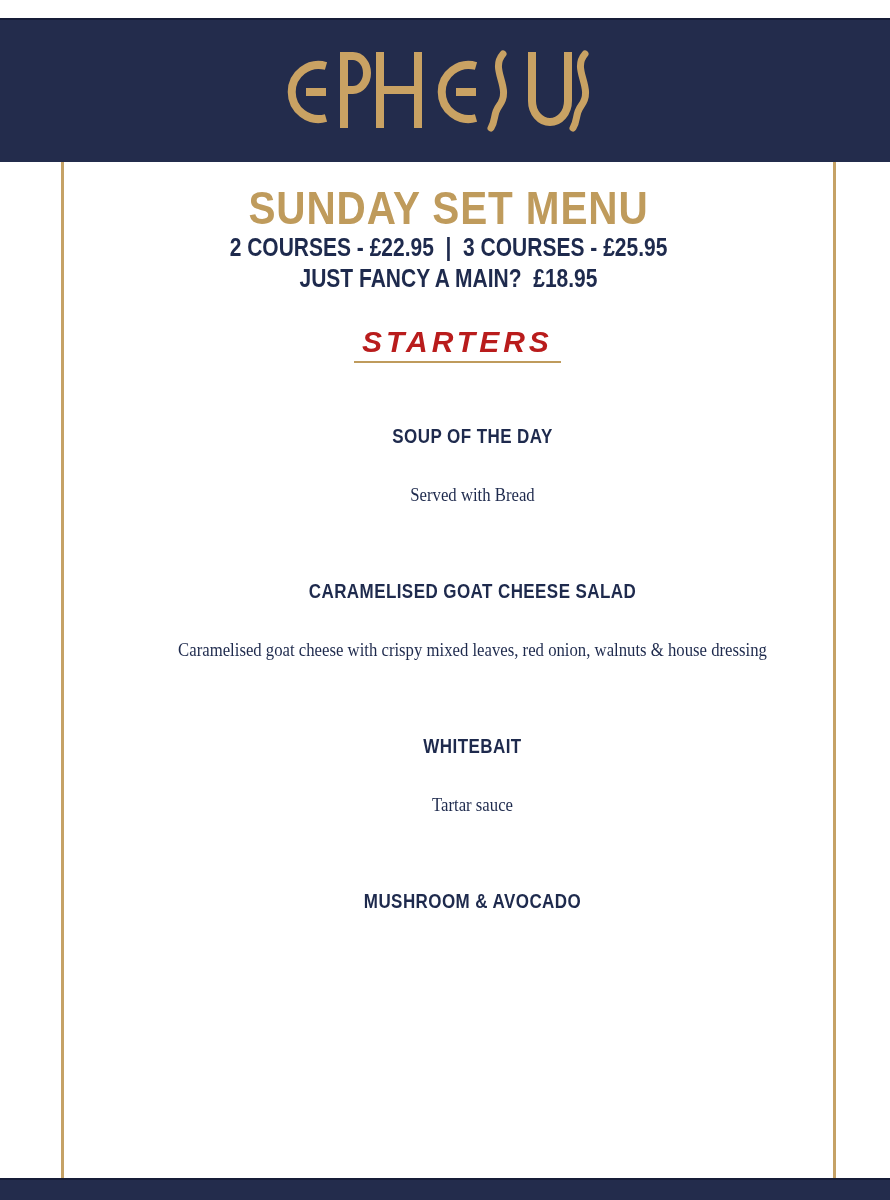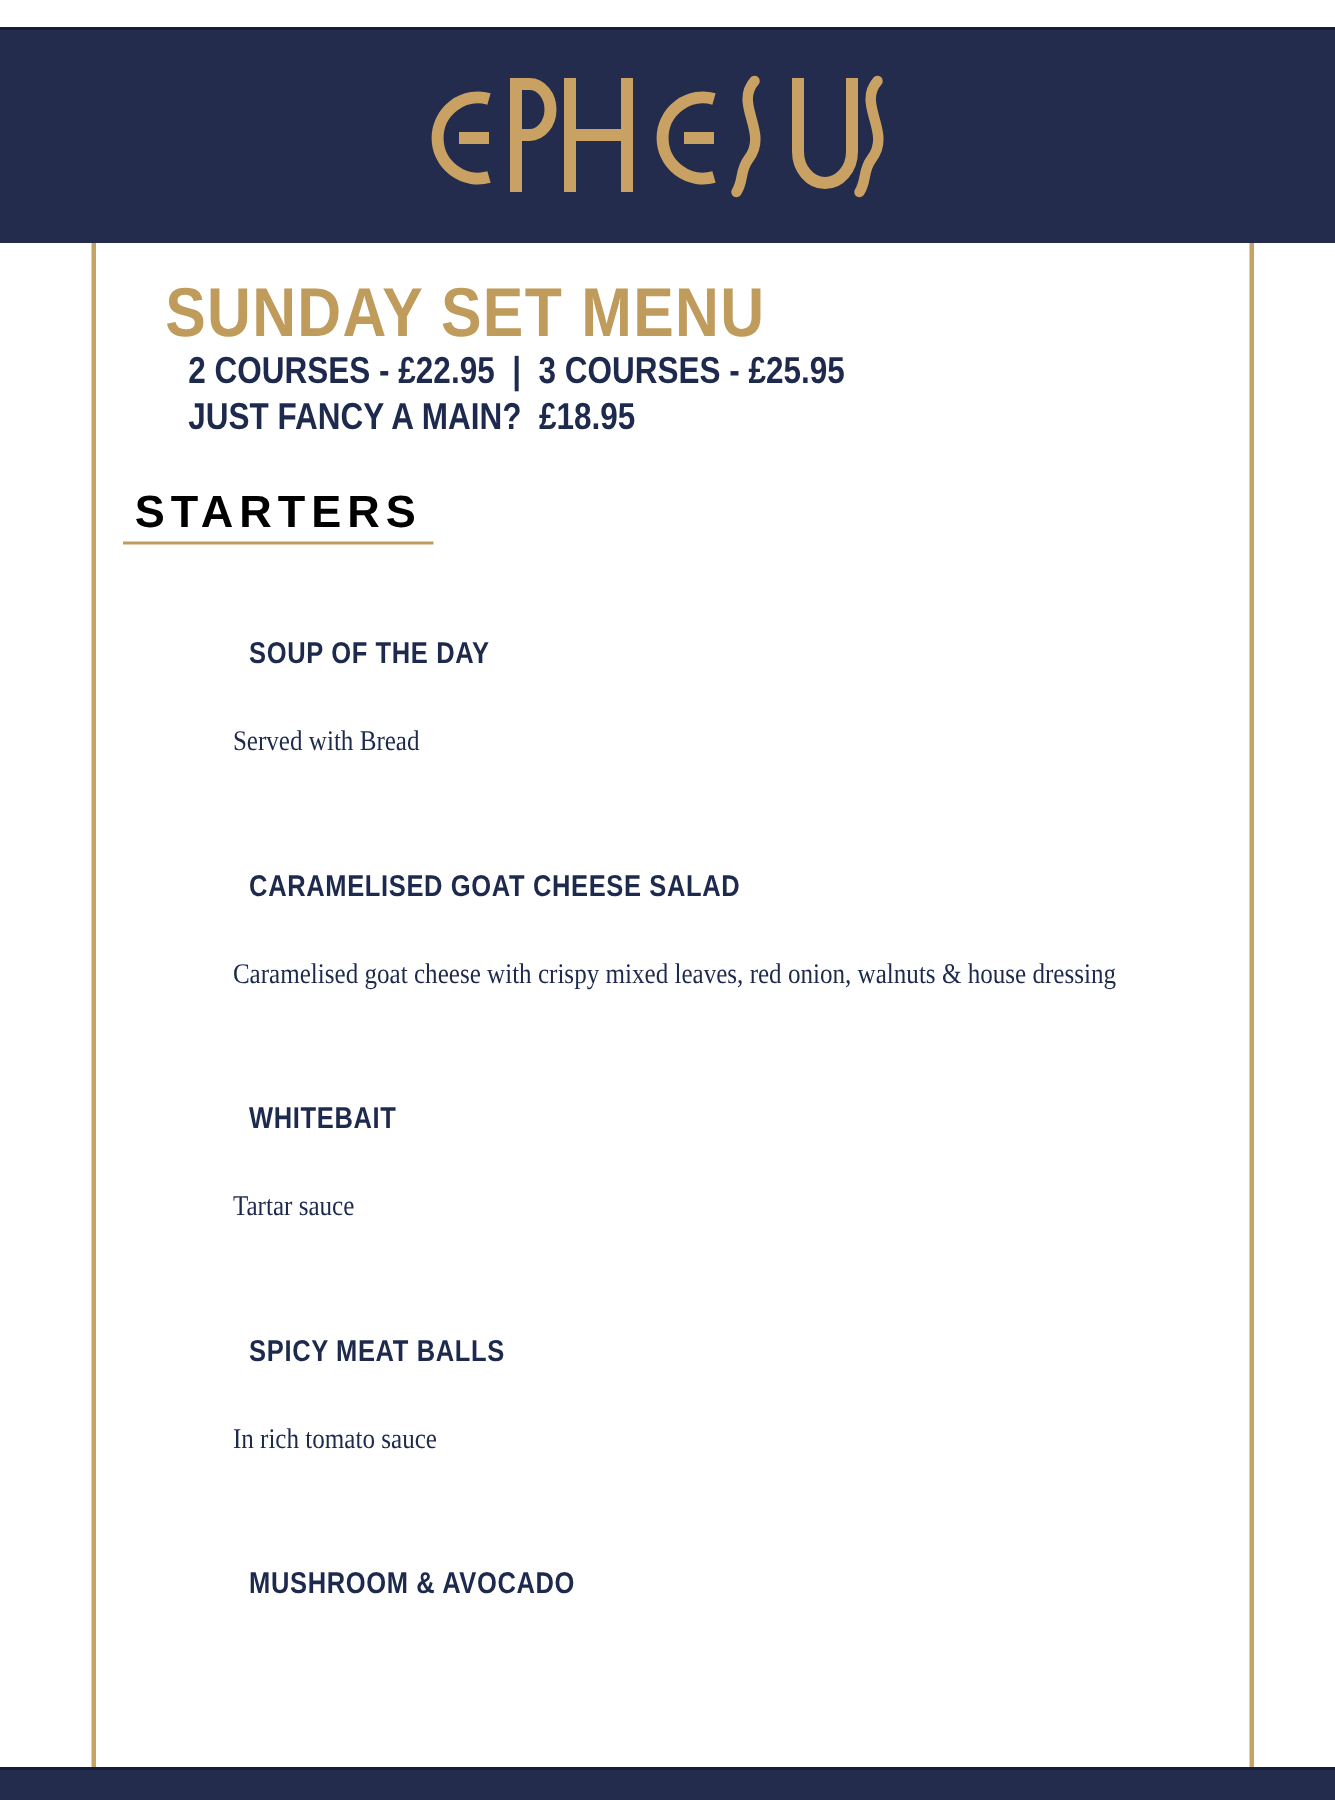--- a/index.html
+++ b/index.html
@@ -23,42 +23,44 @@
     position: absolute; width: 1px; height: 1px;
     overflow: hidden; clip: rect(0 0 0 0); white-space: nowrap;
   }
   .content {
     position: absolute;
     top: 162px; left: 61px;
     width: 775px; height: 1016px;
     border-left: 3px solid #C5A266;
     border-right: 3px solid #C5A266;
     box-sizing: border-box;
+    text-align: center;
   }
   .content div { white-space: pre-wrap; }
   .menu-title {
     margin-top: 22px;
     font-weight: bold; font-size: 46px; line-height: 48px;
     color: #BF9B5C; letter-spacing: 1px;
     transform: scaleX(.88); transform-origin: 50% 50%;
   }
   .price-line, .fancy-line {
     font-weight: bold; font-size: 25px; line-height: 31px;
     color: #1E2A4D;
     transform: scaleX(.84); transform-origin: 50% 50%;
   }
   .fancy-line { line-height: 30px; }
   .heading-wrap { margin: 14px 0 6px; }
   .section-heading {
     display: inline-block;
     font-weight: bold; font-size: 30px; line-height: 34px;
     letter-spacing: 4px;
-    color: #000000;
+    color: #b91c1c;
     border-bottom: 2px solid #BF9B5C;
     padding: 0 8px 2px;
+    font-style: italic;
   }
   .menu-item { margin-bottom: 1px; margin-left: 48px; }
   .item-name {
     font-weight: bold; font-size: 20px; line-height: 26px;
     letter-spacing: .5px;
     transform: scaleX(.85); transform-origin: 50% 50%;
   }
   .item-desc, .mains-note, .item-extra {
     font-family: "Liberation Serif", serif;
     font-size: 19px; line-height: 20px;
@@ -118,23 +120,19 @@
   </div>
   <div class="menu-item">
     <div class="item-name">CARAMELISED GOAT CHEESE SALAD</div>
     <div class="item-desc">Caramelised goat cheese with crispy mixed leaves, red onion, walnuts &amp; house dressing</div>
   </div>
   <div class="menu-item">
     <div class="item-name">WHITEBAIT</div>
     <div class="item-desc">Tartar sauce</div>
   </div>
   <div class="menu-item">
-    <div class="item-name">SPICY MEAT BALLS</div>
-    <div class="item-desc">In rich tomato sauce</div>
-  </div>
-  <div class="menu-item">
     <div class="item-name">MUSHROOM &amp; AVOCADO</div>
     
   </div>
 
 </main>
 
 <footer class="footer-band"></footer>
 
 </body></html>

